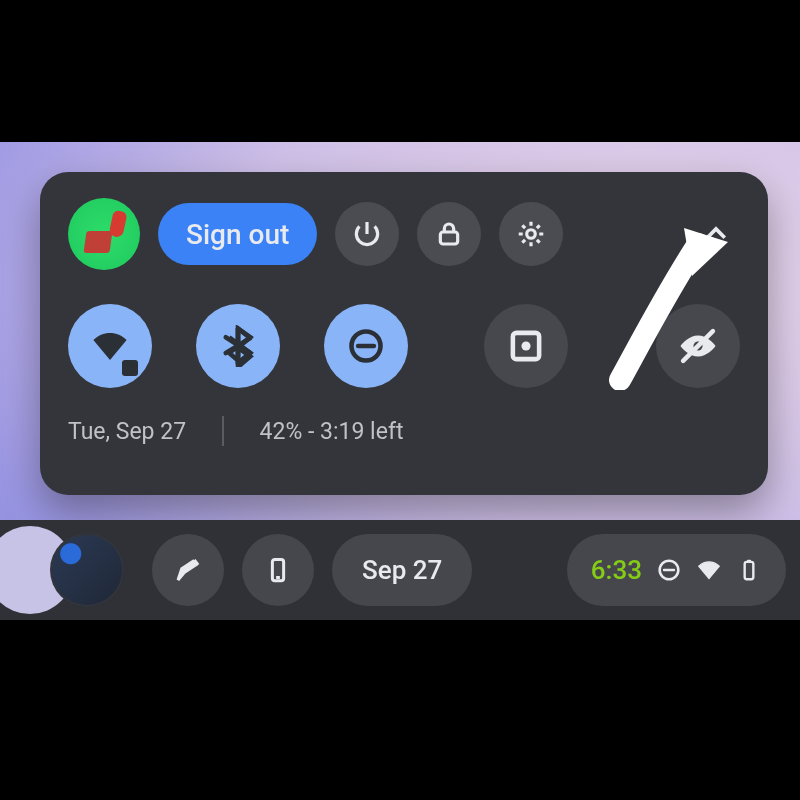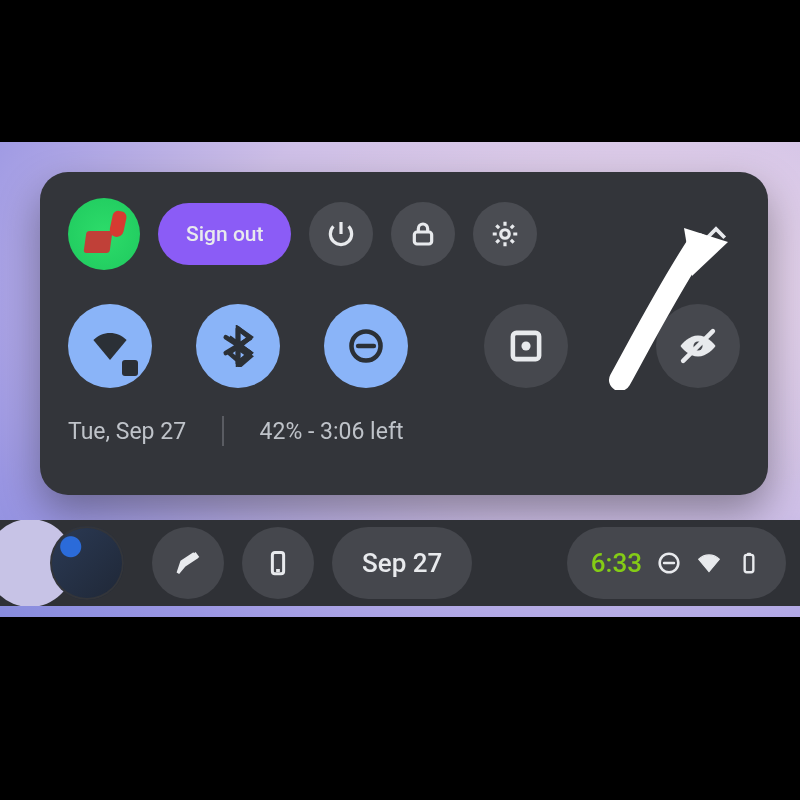--- a/index.html
+++ b/index.html
@@ -43,23 +43,23 @@
     transform: skewX(-8deg);
   }
   .avatar-inner .chili {
     position: absolute; right: -2px; top: -4px; width: 14px; height: 26px;
     background: #d63a31; border-radius: 8px 8px 10px 10px;
     transform: rotate(12deg);
   }
 
   .pill {
     height: 62px; padding: 0 28px;
-    background: #8b5cf6; color: #e8eaed;
+    background: #3b82f6; color: #e8eaed;
     border-radius: 40px; display: inline-flex; align-items: center; justify-content: center;
-    font-size: 21px; font-weight: 500; white-space: nowrap;
+    font-size: 28px; font-weight: 500; white-space: nowrap;
   }
 
   .circle-btn {
     width: 64px; height: 64px; border-radius: 50%;
     background: #4a4c52; display: inline-flex; align-items: center; justify-content: center;
     flex: 0 0 auto;
   }
   .circle-btn svg { width: 32px; height: 32px; stroke: #e8eaed; fill: none; stroke-width: 2.4; }
 
   .chev {
@@ -99,21 +99,21 @@
   .divider-v { width: 1.5px; height: 30px; background: #5a5c62; }
 
   
   .annot {
     position: absolute; left: 572px; top: 220px; width: 160px; height: 170px;
     pointer-events: none;
   }
 
   
   .shelf {
-    position: absolute; left: 0; top: 520px; width: 800px; height: 86px;
+    position: absolute; left: 0; top: 520px; width: 800px; height: 100px;
     background: #2f3136;
     border-top: 0;
     display: flex; align-items: center; padding: 0 14px 0 0;
     overflow: hidden;
   }
 
   .shelf-left { display: flex; align-items: center; padding-left: 0; }
 
   .circ {
     width: 72px; height: 72px; border-radius: 50%;
@@ -241,21 +241,21 @@
           <line x1="3.5" y1="20.5" x2="20.5" y2="3.5" stroke="#e8eaed" stroke-width="2.6" stroke-linecap="round"></line>
           <line x1="3.5" y1="20.5" x2="20.5" y2="3.5" stroke="#46484e" stroke-width="6" stroke-linecap="round" opacity="0"></line>
         </svg>
       </div>
 
     </div>
 
     <div class="row3">
       <span>Tue, Sep 27</span>
       <span class="divider-v"></span>
-      <span>42% - 3:06 left</span>
+      <span>42% - 3:19 left</span>
     </div>
 
   </div>
 
   <svg class="annot" viewBox="0 0 160 170">
     <defs></defs>
     <path d="M48 160 C 70 120, 96 70, 126 24" stroke="#ffffff" stroke-width="22" fill="none" stroke-linecap="round"></path>
     <polygon points="112,8 156,22 120,56" fill="#ffffff"></polygon>
   </svg>
 

